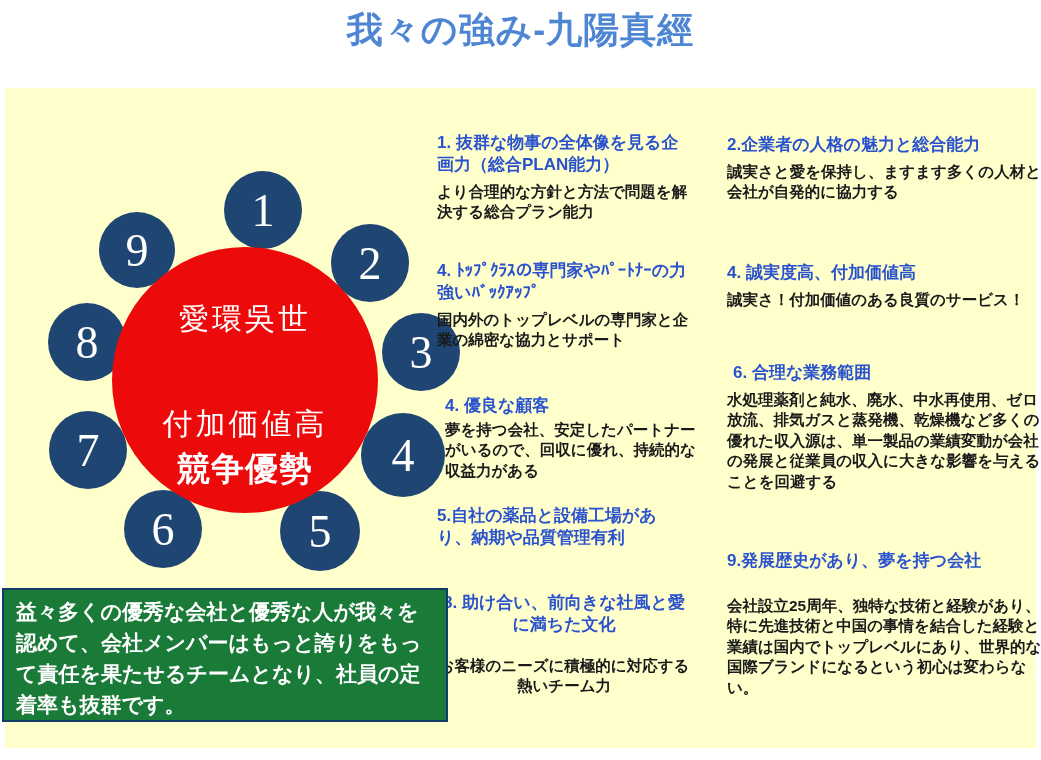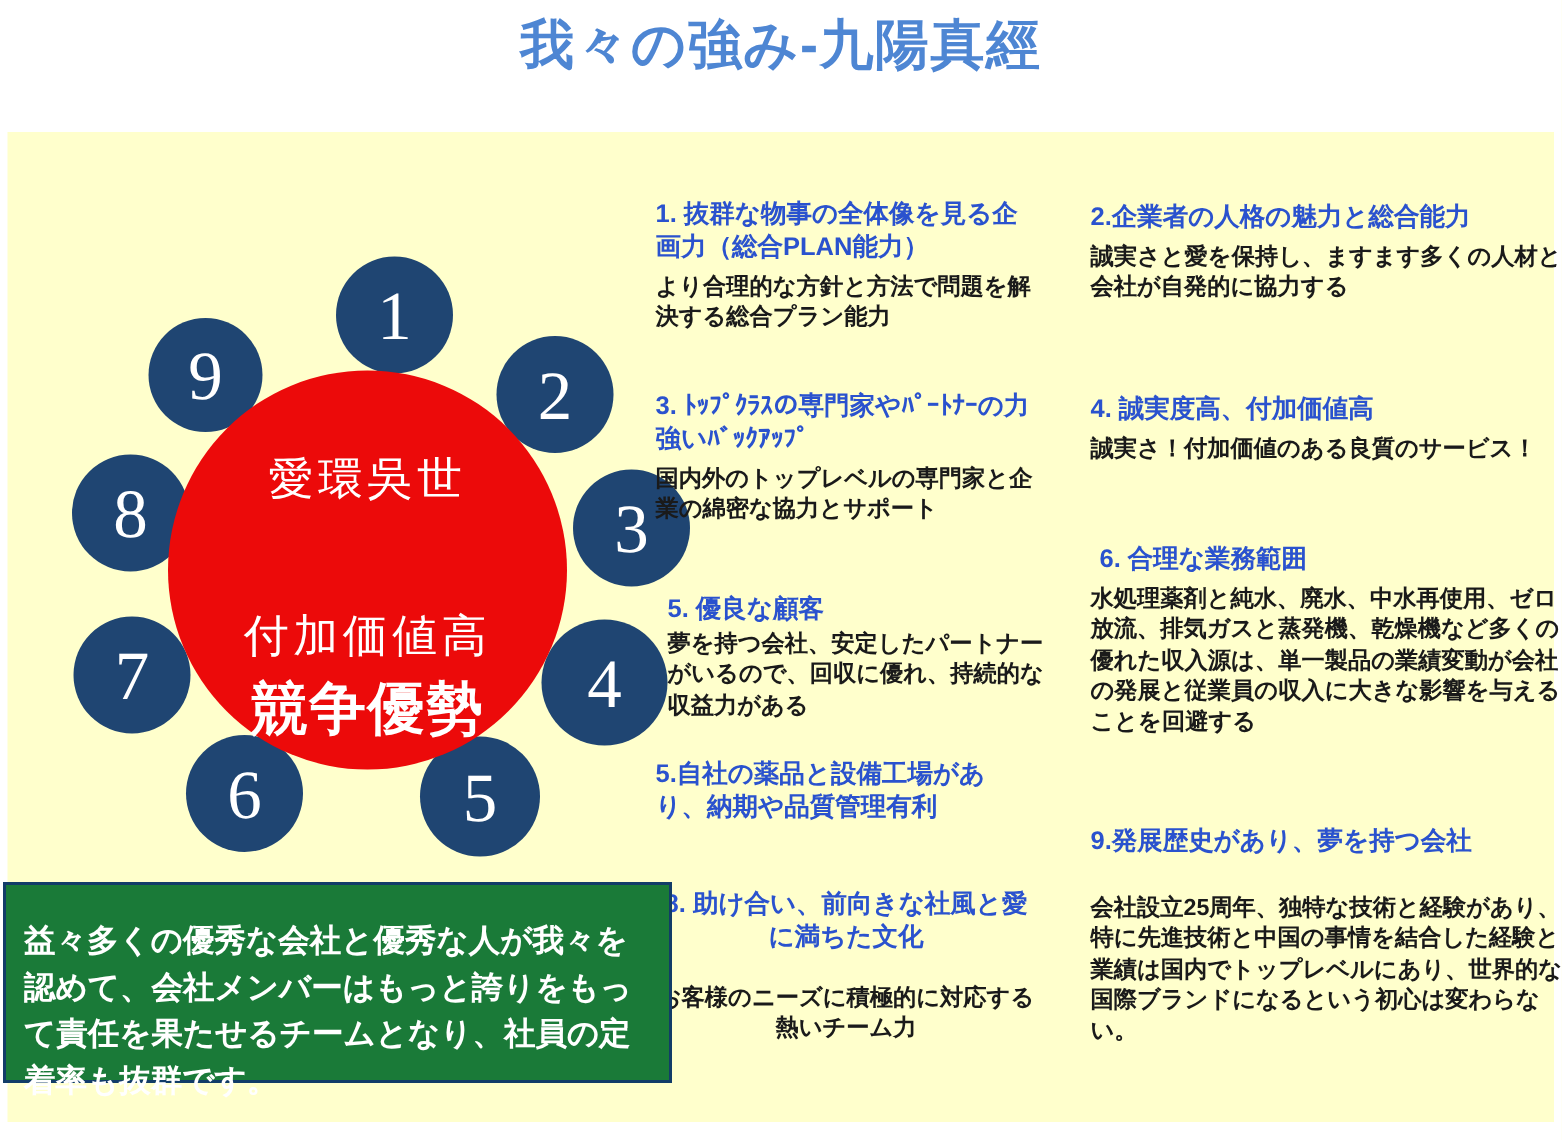--- a/index.html
+++ b/index.html
@@ -22,36 +22,36 @@
     color:#ffffff;font-family:"Liberation Serif",serif;font-size:46px;
   }
   .center-circle{
     position:absolute;left:107px;top:159px;width:266px;height:266px;
     border-radius:50%;background:#EC0A0A;color:#ffffff;
     display:flex;flex-direction:column;align-items:center;text-align:center;
   }
   .c-serif{font-family:"Liberation Serif",serif;font-size:30px;letter-spacing:3px;}
   .c-line1{margin-top:52px;}
   .c-line2{margin-top:64px;}
-  .c-bold{font-size:38px;font-weight:700;margin-top:2px;letter-spacing:1px;text-align:center;}
+  .c-bold{font-size:33px;font-weight:700;margin-top:2px;letter-spacing:1px;text-align:center;}
   
   .block{position:absolute;}
   .colA{left:432px;width:254px;}
   .colB{left:722px;width:318px;}
   .blk-heading{color:#2A52CE;font-weight:700;font-size:17px;line-height:1.28;}
   .blk-body{color:#1A1A1A;font-weight:700;font-size:15.5px;line-height:1.32;margin-top:6px;}
   .gap-sm{margin-top:3px;}
   .gap-lg{margin-top:20px;}
   .gap-xl{margin-top:24px;}
   
   .green-box{
     position:absolute;left:2px;top:588px;width:446px;height:134px;
     background:#1A7A38;border:2px solid #123C68;box-sizing:border-box;
     color:#ffffff;font-weight:700;font-size:21px;line-height:1.48;
-    padding:22px 10px 6px 12px;
+    padding:6px 10px 6px 12px;
   }
 </style>
 </head>
 <body>
 
 <div class="stage">
 
   <div class="title">我々の強み-九陽真經</div>
 
   <div class="panel">
@@ -90,25 +90,25 @@
         <div class="c-serif c-line2">付加価値高</div>
         <div class="c-bold">競争優勢</div>
       </div>
     </div>
 
     <div class="block colA" style="top:44px;">
       <div class="blk-heading">1. 抜群な物事の全体像を見る企画力（総合PLAN能力）</div>
       <div class="blk-body">より合理的な方針と方法で問題を解決する総合プラン能力</div>
     </div>
     <div class="block colA" style="top:172px;">
-      <div class="blk-heading">3. ﾄｯﾌﾟｸﾗｽの専門家やﾊﾟｰﾄﾅｰの力強いﾊﾞｯｸｱｯﾌﾟ</div>
+      <div class="blk-heading">4. ﾄｯﾌﾟｸﾗｽの専門家やﾊﾟｰﾄﾅｰの力強いﾊﾞｯｸｱｯﾌﾟ</div>
       <div class="blk-body">国内外のトップレベルの専門家と企業の綿密な協力とサポート</div>
     </div>
     <div class="block colA" style="top:307px;padding-left:8px;">
-      <div class="blk-heading">5. 優良な顧客</div>
+      <div class="blk-heading">4. 優良な顧客</div>
       <div class="blk-body gap-sm">夢を持つ会社、安定したパートナーがいるので、回収に優れ、持続的な収益力がある</div>
     </div>
     <div class="block colA" style="top:417px;">
       <div class="blk-heading">5.自社の薬品と設備工場があり、納期や品質管理有利</div>
     </div>
     <div class="block colA" style="top:504px;text-align:center;">
       <div class="blk-heading">8. 助け合い、前向きな社風と愛に満ちた文化</div>
       <div class="blk-body gap-lg">お客様のニーズに積極的に対応する熱いチーム力</div>
     </div>
 

